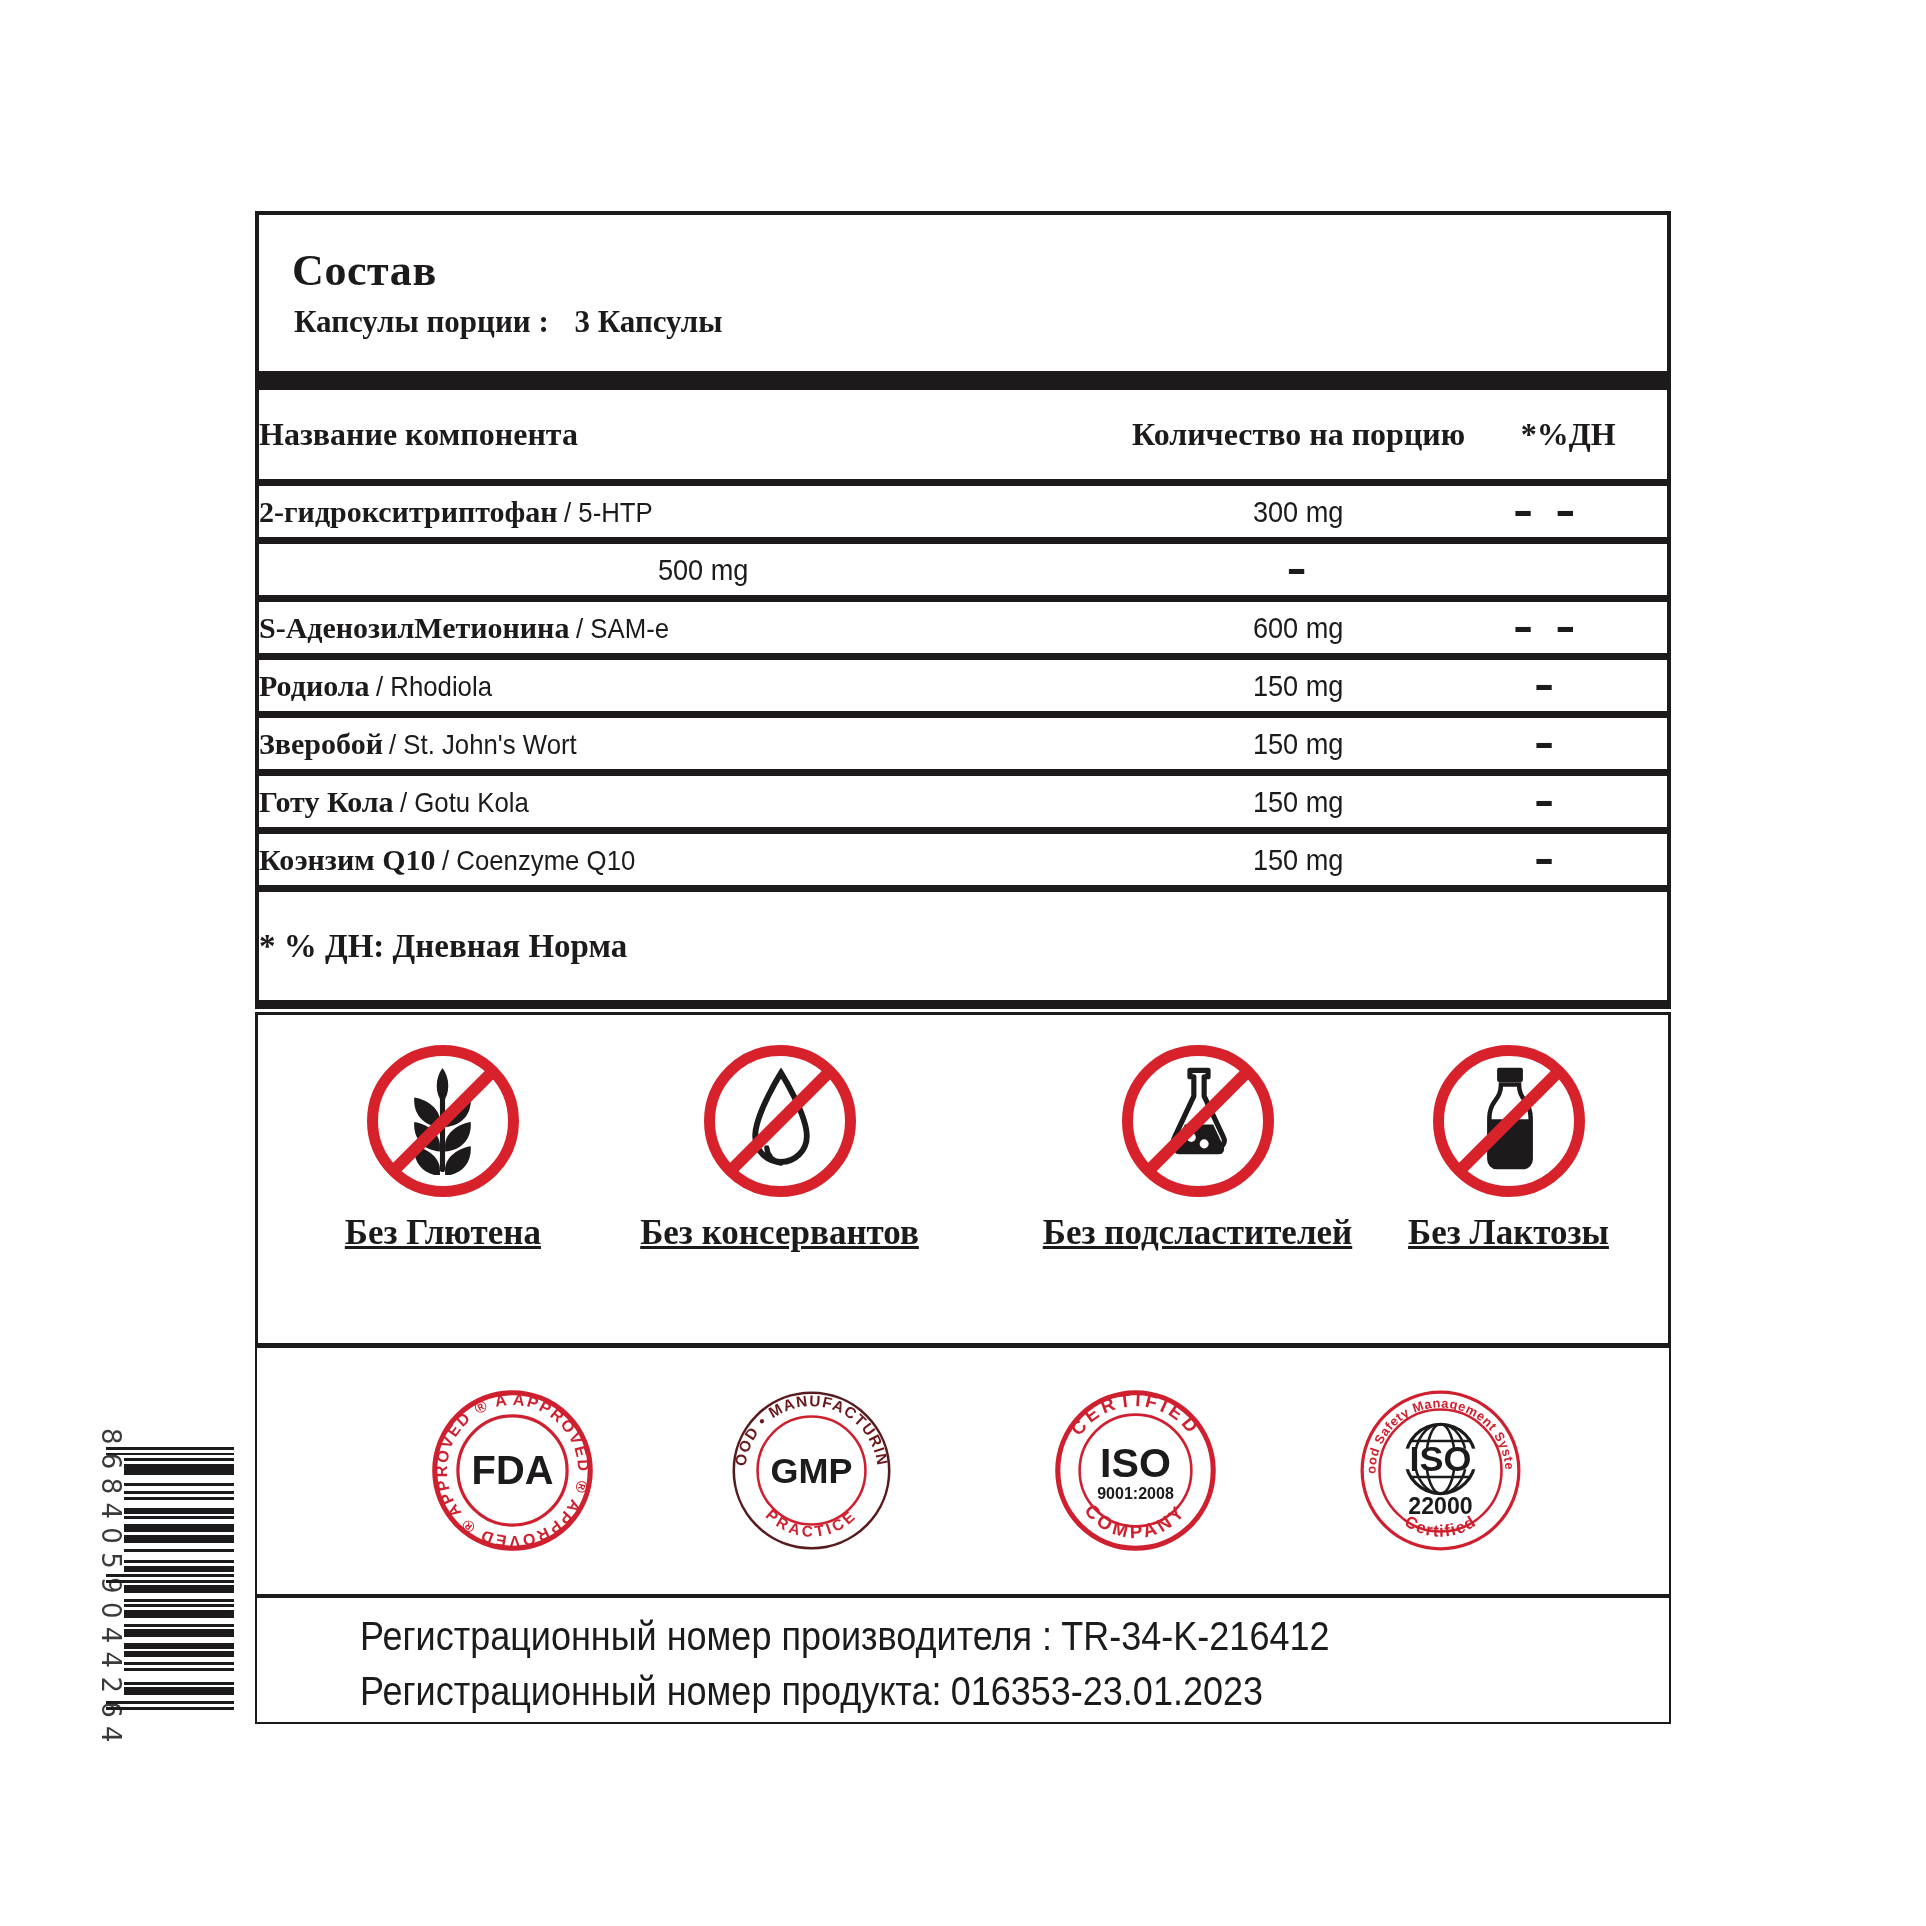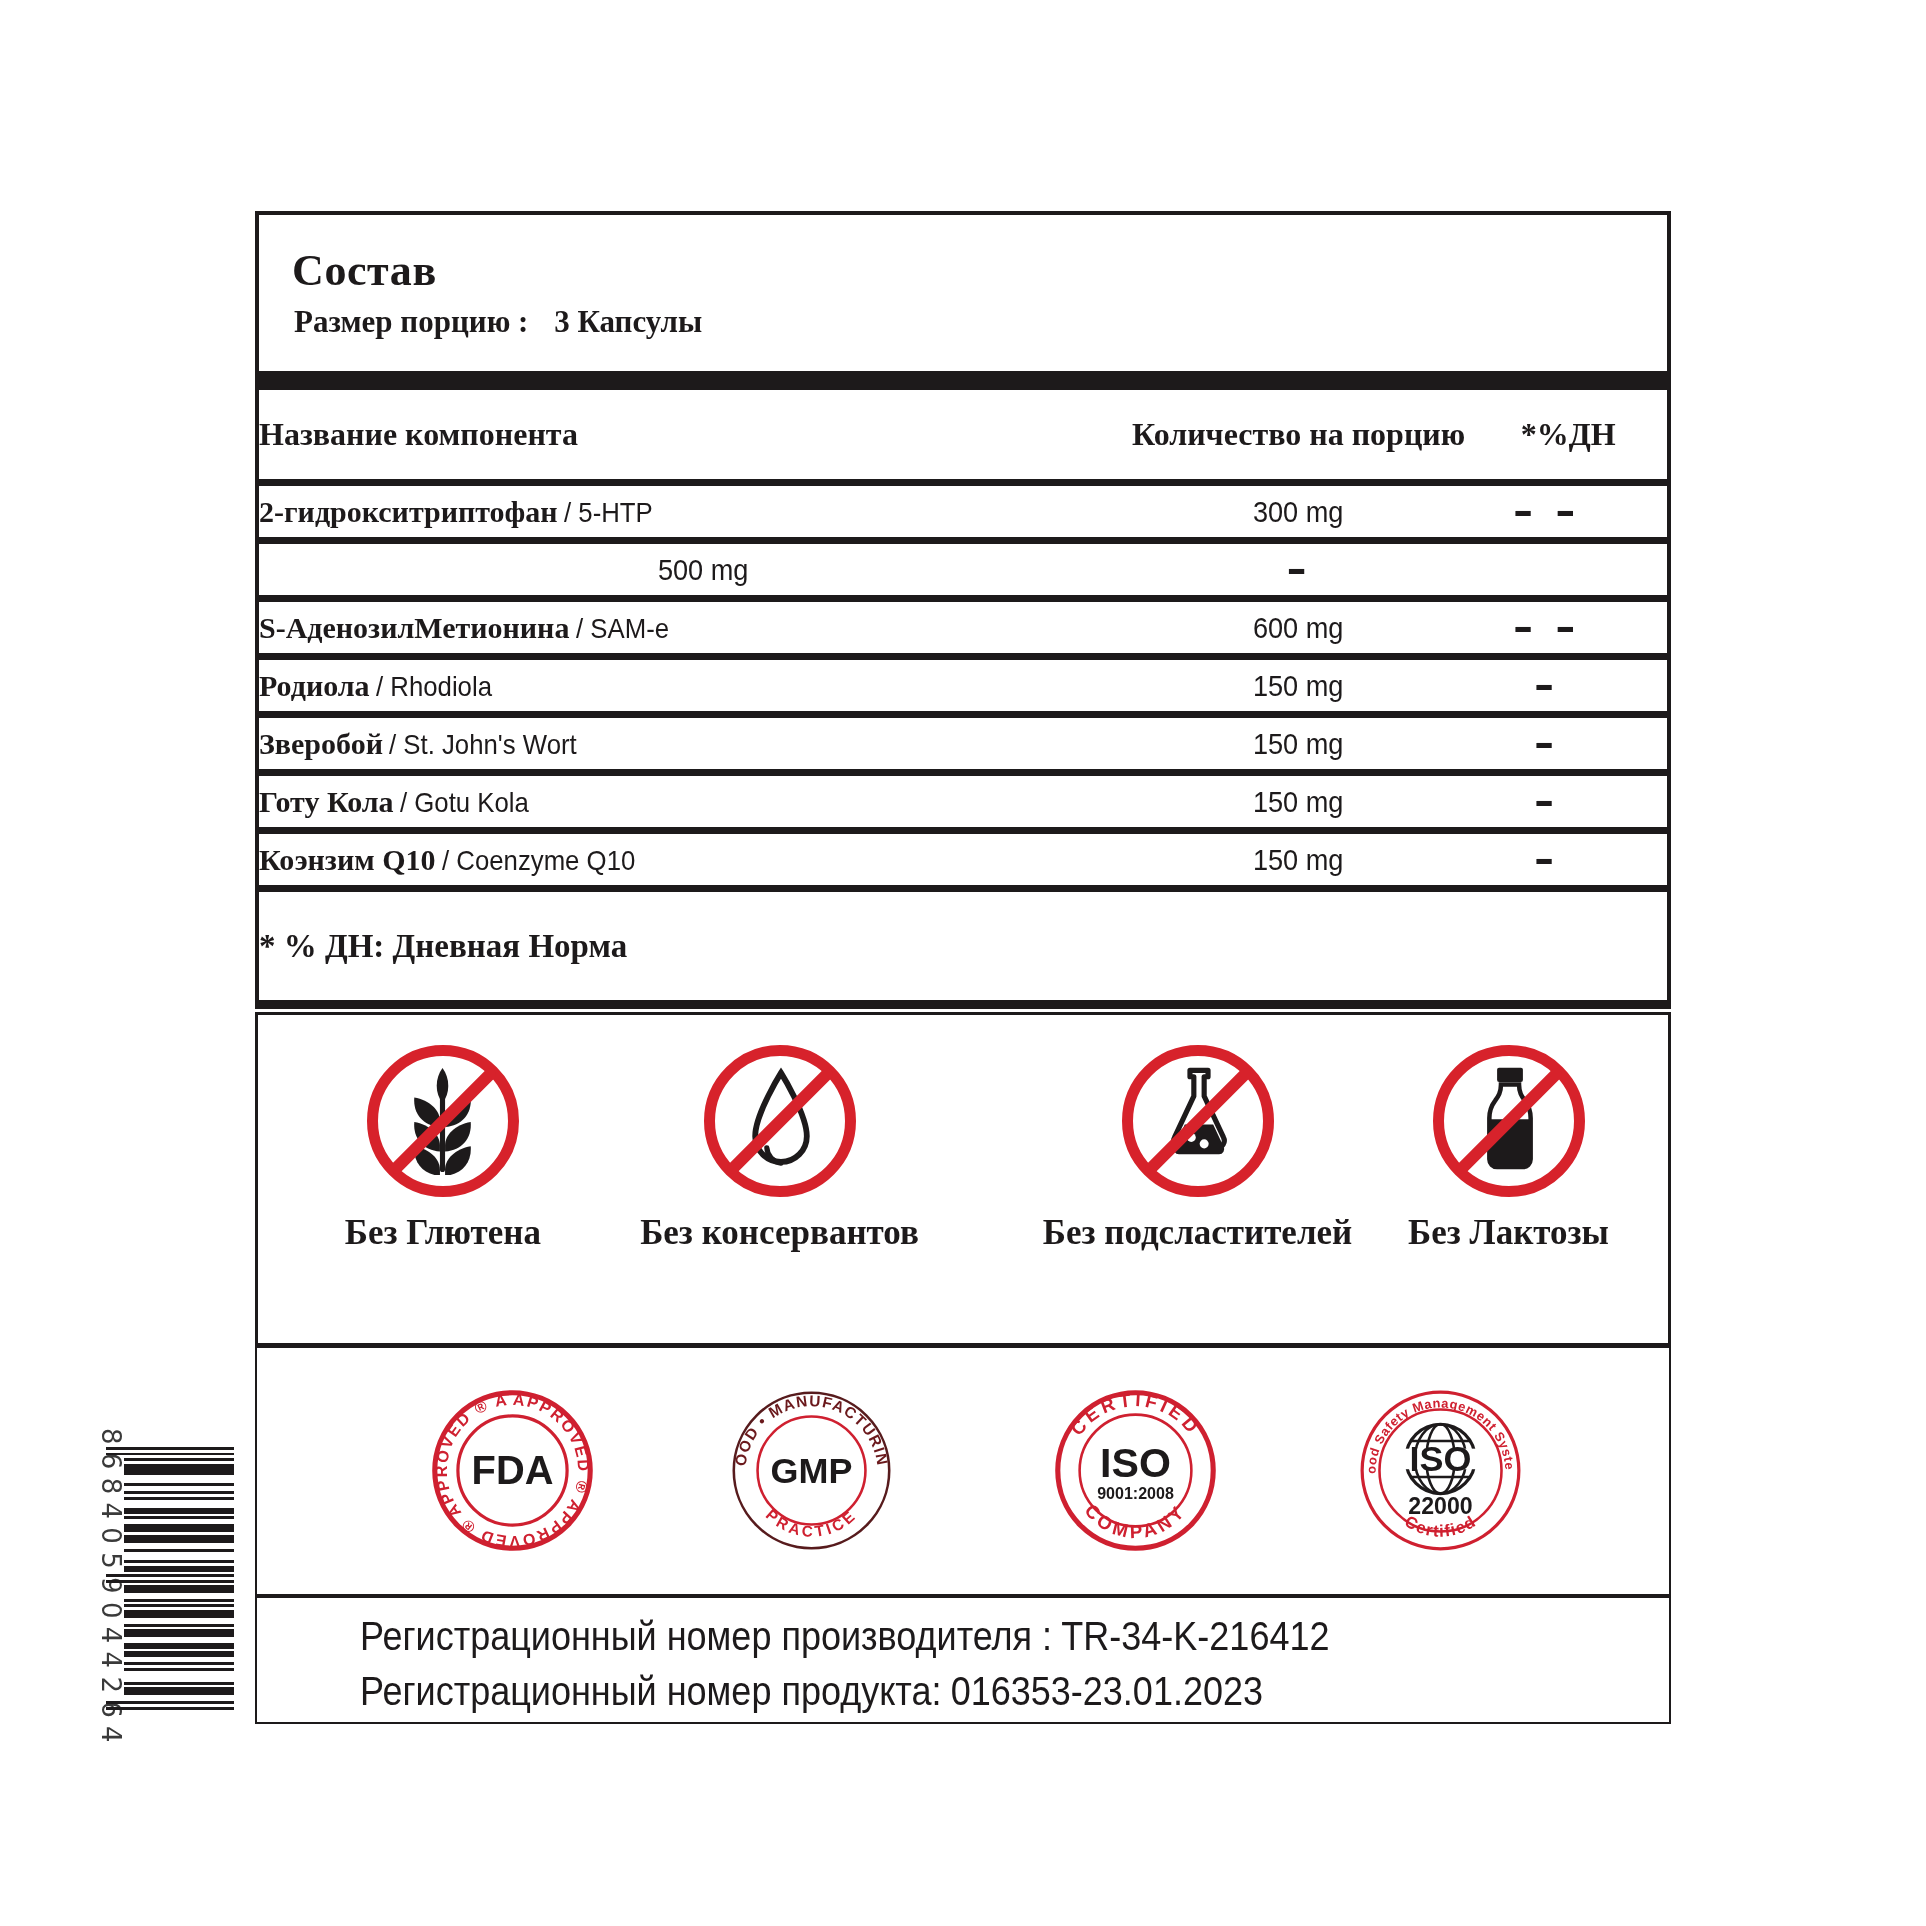--- a/index.html
+++ b/index.html
@@ -32,21 +32,21 @@
   .t-row .name{white-space:nowrap;font-weight:bold;}
   .t-row .name .en{font-family:"Liberation Sans",sans-serif;font-weight:normal;font-size:28px;
                    display:inline-block;transform:scaleX(.92);transform-origin:left center;margin-left:6.4px;}
   .t-row .amt{justify-self:center;font-family:"Liberation Sans",sans-serif;font-size:29.5px;
               display:inline-block;transform:scaleX(.92);white-space:nowrap;}
   .t-row .dv{justify-self:center;font-size:59px;font-weight:bold;line-height:0;letter-spacing:3.9px;padding-bottom:9px;}
   .t-foot{height:116px;border-top:7.7px solid #1d1a1b;display:flex;align-items:center;
           font-size:33px;font-weight:bold;box-sizing:border-box;}
 
   
-  .claim{position:absolute;top:29.5px;width:321px;text-align:center;}
+  .claim{position:absolute;top:29.5px;width:321px;text-align:center;text-decoration:underline;}
   .claim .sign{position:relative;width:152px;height:152px;margin:0 auto;}
   .ring{position:absolute;inset:0;border:11px solid #d7222b;border-radius:50%;box-sizing:border-box;}
   .slash{position:absolute;left:50%;top:50%;width:144px;height:11.6px;background:#d7222b;border-radius:5.8px;
          transform:translate(-50%,-50%) rotate(-45deg);}
   .glyph{position:absolute;left:37px;top:20.5px;}
   .claim .txt{margin-top:16.7px;font-size:35px;font-weight:bold;white-space:nowrap;}
   #claim-1{left:24.4px;}  #claim-2{left:361px;} #claim-3{left:779px;} #claim-4{left:1090px;}
 
   
   .badge{position:absolute;top:39px;width:167px;height:167px;}
@@ -67,21 +67,21 @@
   .bc-bars{position:absolute;left:9.6px;top:20px;width:128px;height:263px;}
   .bc-bar{position:absolute;right:0;width:110px;background:#1d1a1b;}
   .bc-bar.guard{width:128px;}
 </style>
 </head>
 <body>
 
 <div class="box" id="box-header">
   <div class="title">Состав</div>
   <div class="serving">
-    <span>Размер порцию :</span>
+    <span>Капсулы порции :</span>
     <span class="val">3 Капсулы</span>
   </div>
 </div>
 
 <div class="box" id="box-table">
   <div class="t-grid t-head">
     <div class="c-name">Название компонента</div>
     <div class="c-amt">Количество на порцию</div>
     <div class="c-dv">*%ДН</div>
   </div>

